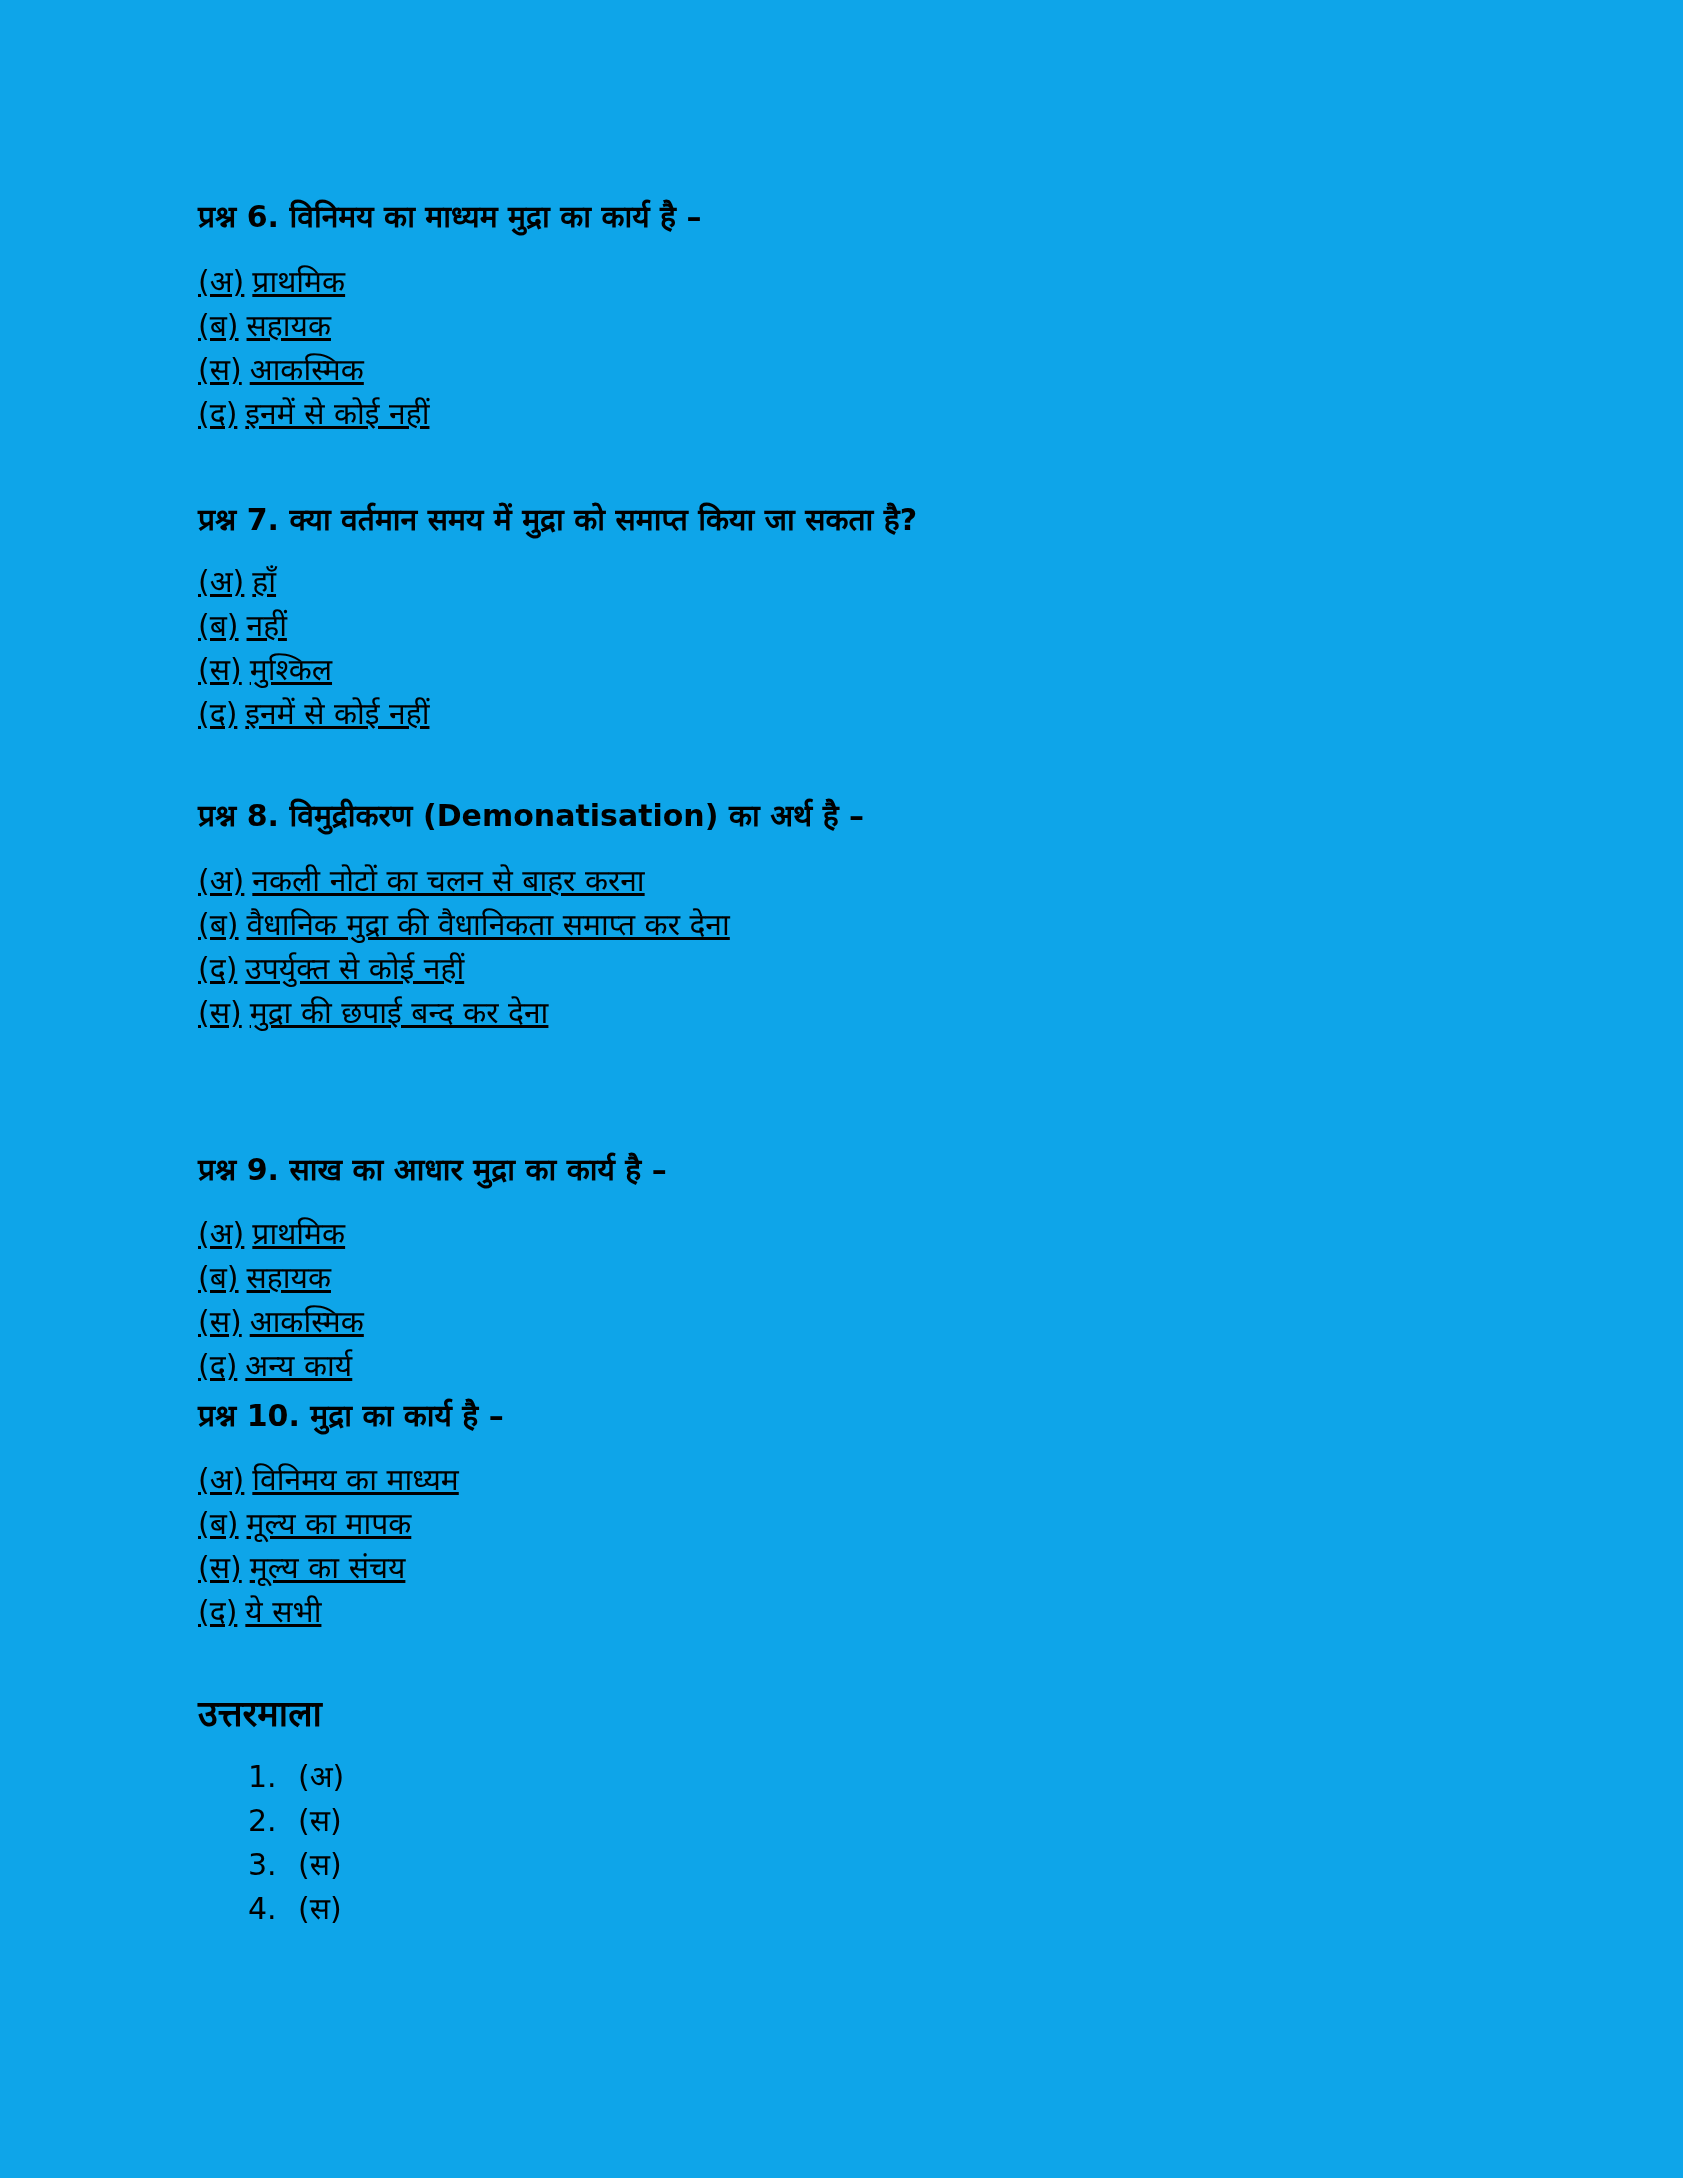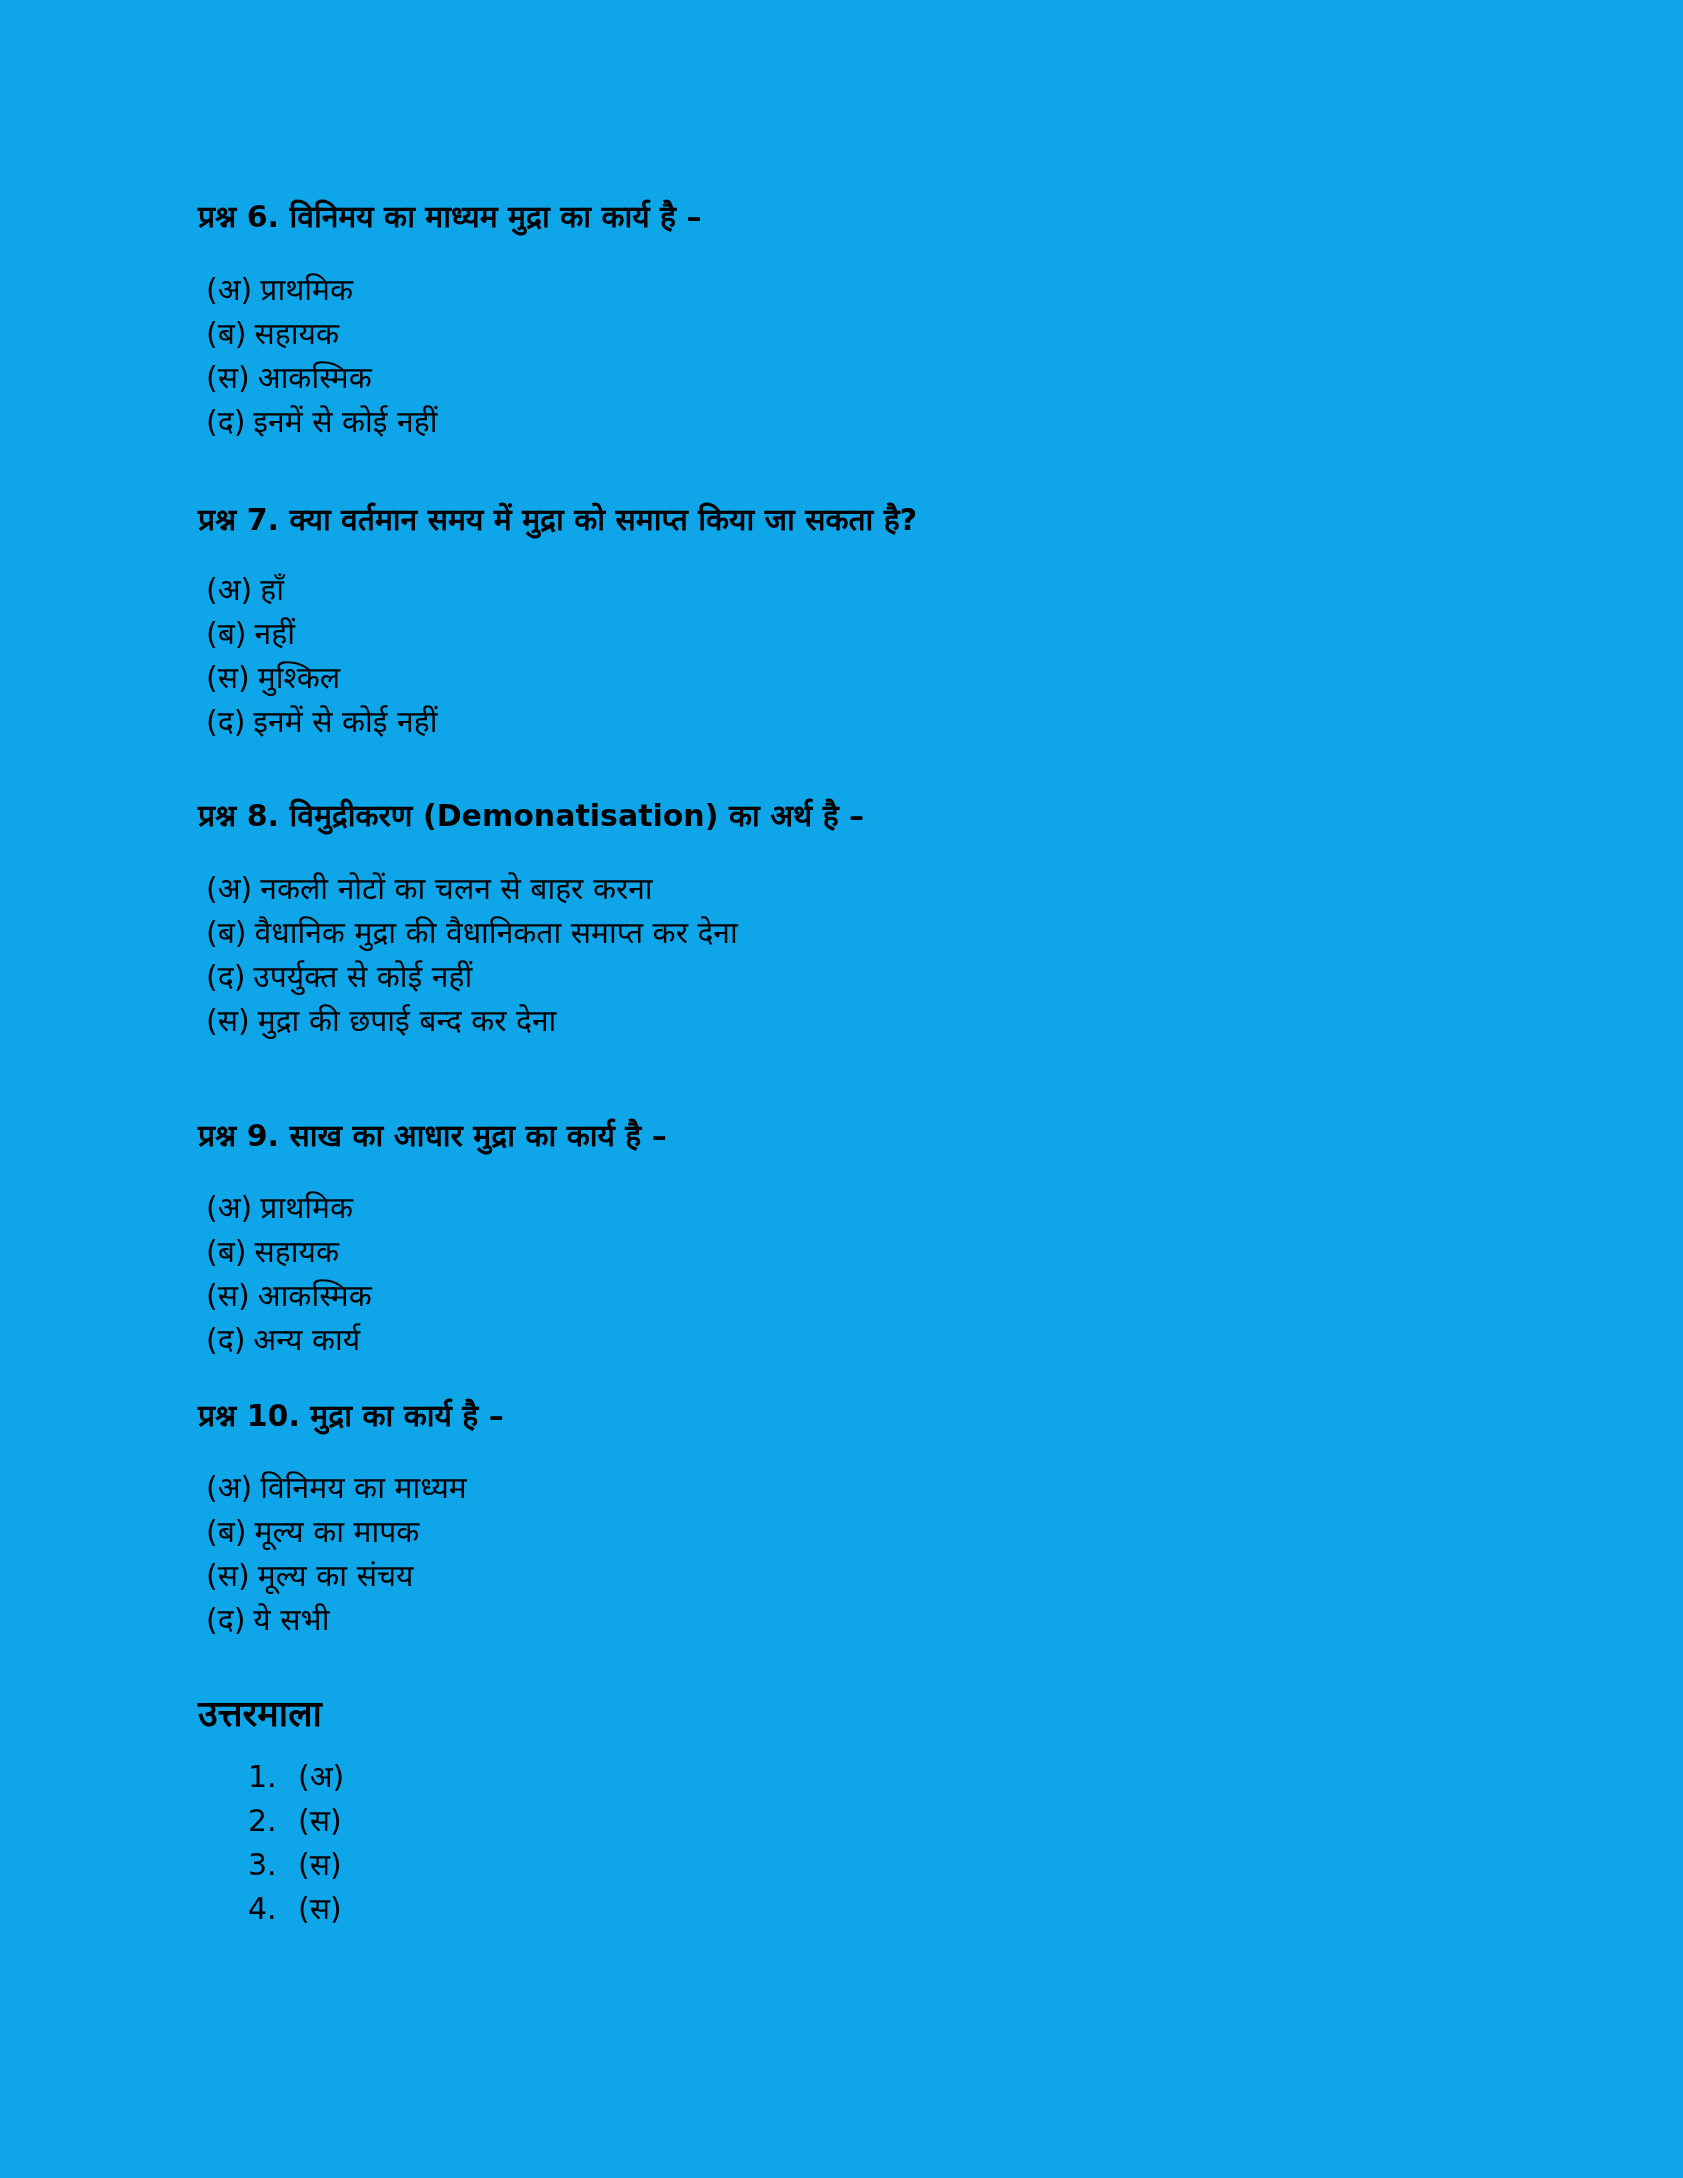--- a/index.html
+++ b/index.html
@@ -30,25 +30,26 @@
     .q-heading {
       font-weight: bold;
       font-size: 30px;
       line-height: 44px;
       height: 44px;
       white-space: nowrap;
       margin: 0;
     }
     .options {
       list-style: none;
-      margin: 8px;
+      margin: 0;
       padding: 0;
       position: absolute;
       left: 0;
       top: 65px;
+      text-decoration: underline;
     }
     .option {
       font-size: 30px;
       line-height: 44px;
       height: 44px;
       white-space: nowrap;
     }
     .option .opt-label {
       margin-right: 8px;
     }
@@ -111,21 +112,21 @@
   <section class="question" style="top:794px;">
     <h2 class="q-heading">प्रश्न 8. विमुद्रीकरण (Demonatisation) का अर्थ है –</h2>
     <ul class="options" style="top:65px;">
       <li class="option"><span class="opt-label">(अ)</span><span>नकली नोटों का चलन से बाहर करना</span></li>
       <li class="option"><span class="opt-label">(ब)</span><span>वैधानिक मुद्रा की वैधानिकता समाप्त कर देना</span></li>
       <li class="option"><span class="opt-label">(द)</span><span>उपर्युक्त से कोई नहीं</span></li>
       <li class="option"><span class="opt-label">(स)</span><span>मुद्रा की छपाई बन्द कर देना</span></li>
     </ul>
   </section>
 
-  <section class="question" style="top:1114px;">
+  <section class="question" style="top:1148px;">
     <h2 class="q-heading">प्रश्न 9. साख का आधार मुद्रा का कार्य है –</h2>
     <ul class="options" style="top:64px;">
       <li class="option"><span class="opt-label">(अ)</span><span>प्राथमिक</span></li>
       <li class="option"><span class="opt-label">(ब)</span><span>सहायक</span></li>
       <li class="option"><span class="opt-label">(स)</span><span>आकस्मिक</span></li>
       <li class="option"><span class="opt-label">(द)</span><span>अन्य कार्य</span></li>
     </ul>
   </section>
 
   <section class="question" style="top:1394px;">

